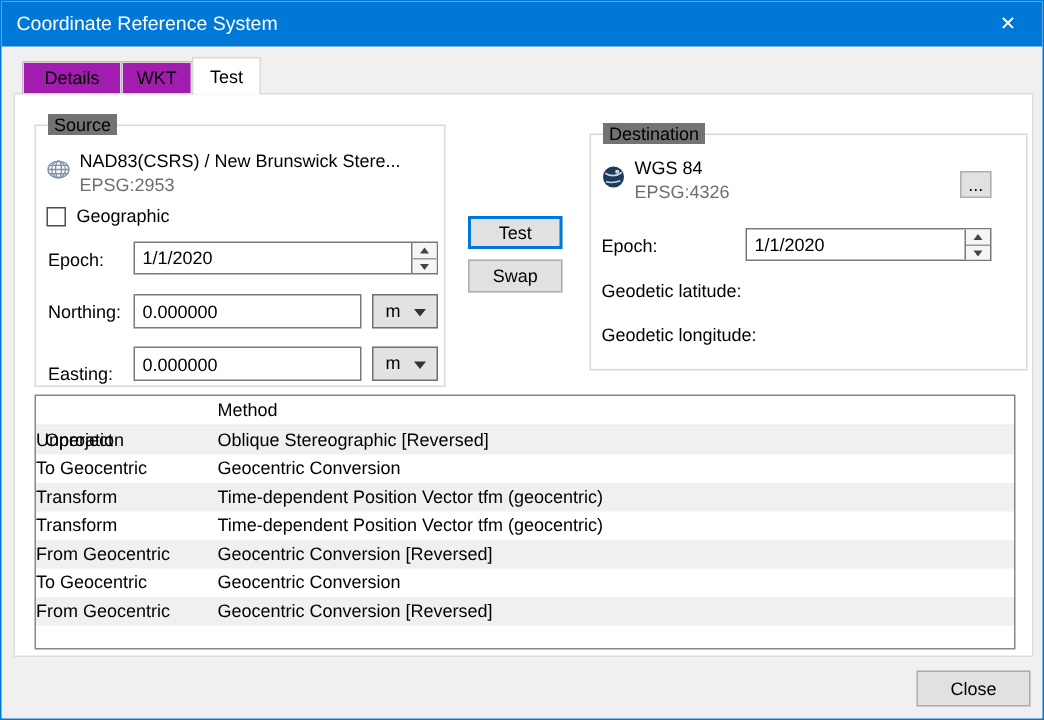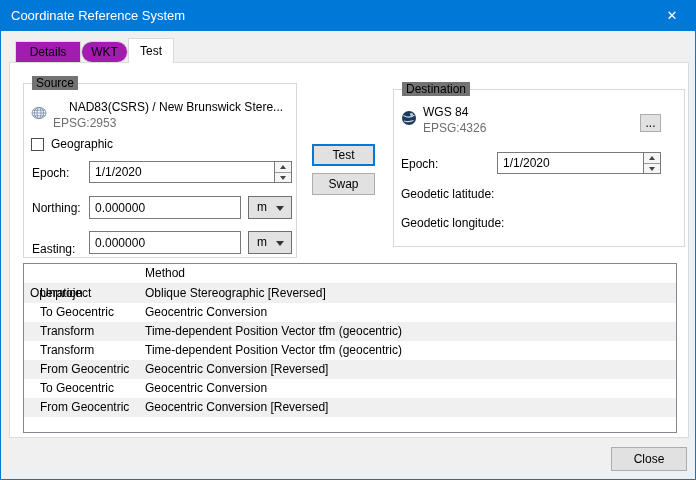--- a/index.html
+++ b/index.html
@@ -93,54 +93,54 @@
   }
   .optable .hdr {
     display: flex; height: 20px; border-bottom: 1px solid #ececec;
   }
   .optable .hdr .c1 {
     width: 116px; padding-left: 6px; line-height: 19px; border-right: 1px solid #e0e0e0; margin-top: 20px;
   }
   .optable .hdr .c2 { flex: 1; padding-left: 5px; line-height: 19px; }
   .optable .row { display: flex; height: 19px; line-height: 19px; }
   .optable .row:nth-child(even) { background: #f0f0f0; }
-  .optable .row .c1 { width: 116px; padding-left: 16px; white-space: nowrap; }
+  .optable .row .c1 { width: 116px; padding-left: 0; white-space: nowrap; }
   .optable .row .c2 { flex: 1; padding-left: 5px; white-space: nowrap; }
 </style>
 </head>
 <body>
 
 <div id="window">
 
   <div class="titlebar">
     <span class="title">Coordinate Reference System</span>
     <span class="close">✕</span>
   </div>
 
   <div class="tab" style="left:14px; width:66px;">Details</div>
-  <div class="tab" style="left:80px; width:47px;border-radius:11px;">WKT</div>
+  <div class="tab" style="left:80px; width:47px;">WKT</div>
   <div class="tab active" style="left:127px; width:46px;">Test</div>
 
   <div class="panel"></div>
 
   <div class="group" style="left:22px; top:82px; width:274px; height:175px;">
     <span class="legend">Source</span>
   </div>
 
   <svg class="icon16" style="left:30px; top:104px;" viewBox="0 0 16 16">
     <g fill="none" stroke="#7d93ab" stroke-width="0.9">
       <ellipse cx="8" cy="8" rx="7" ry="5.6"></ellipse>
       <ellipse cx="8" cy="8" rx="4.6" ry="5.6"></ellipse>
       <ellipse cx="8" cy="8" rx="2" ry="5.6"></ellipse>
       <line x1="1" y1="8" x2="15" y2="8"></line>
       <line x1="1.8" y1="5.2" x2="14.2" y2="5.2"></line>
       <line x1="1.8" y1="10.8" x2="14.2" y2="10.8"></line>
     </g>
   </svg>
-  <div class="lbl" style="left:52px; top:99px;margin-left:16px;">NAD83(CSRS) / New Brunswick Stere...</div>
+  <div class="lbl" style="left:52px; top:99px;">NAD83(CSRS) / New Brunswick Stere...</div>
   <div class="lbl muted" style="left:52px; top:115px;">EPSG:2953</div>
 
   <div class="checkbox" style="left:30px; top:137px;"></div>
   <div class="lbl" style="left:50px; top:136px;">Geographic</div>
 
   <div class="lbl" style="left:31px; top:165px;">Epoch:</div>
   <div class="field" style="left:88px; top:160px; width:203px; height:22px;">
     <input value="1/1/2020" style="">
     <div class="spinner">
       <div class="spin-up"></div>

